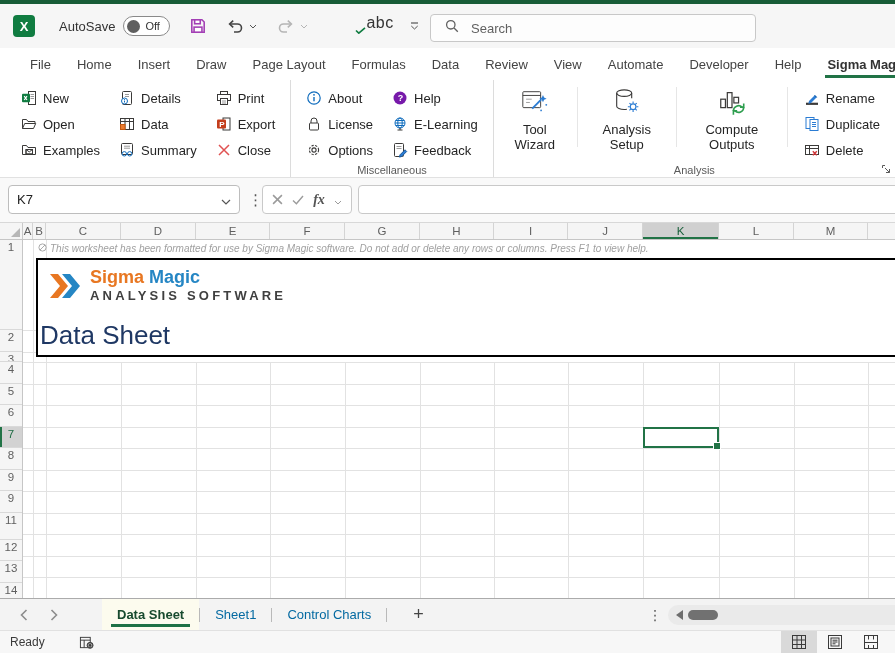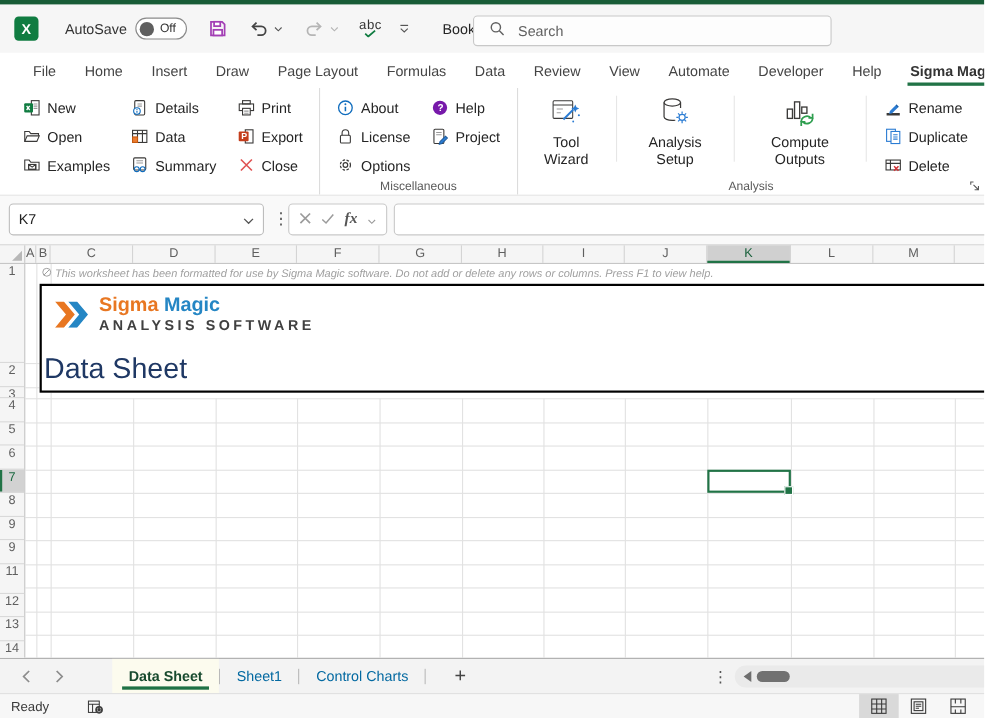--- a/index.html
+++ b/index.html
@@ -17,21 +17,21 @@
   .toggle { margin-left:8px; width:47px; height:20px; border:1px solid #8a8a8a; border-radius:11px;
             display:flex; align-items:center; background:#fff; }
   .toggle .knob { width:13px; height:13px; border-radius:50%; background:#5f5f5f; margin-left:3px; }
   .toggle .state { font-size:11px; color:#333; margin-left:5px; }
   .tb-ic { display:flex; align-items:center; }
   .tb-ic svg { display:block; }
   .sv { margin-left:19px; }
   .und { margin-left:19px; } .red { margin-left:20px; }
   .chev { margin-left:5px; }
   .abc-wrap { margin-left:18px; display:flex; flex-direction:column; align-items:center; }
-  .abc-wrap .t { font-size:12px; color:#333; line-height:9px; letter-spacing:0.5px; }
+  .abc-wrap .t { font-size:16px; color:#333; line-height:9px; letter-spacing:0.5px;margin-left:40px; }
   .doc-title { margin-left:30px; font-size:13px; color:#252525; white-space:nowrap; }
   .searchbox { position:absolute; left:430px; top:10px; width:326px; height:28px; background:#FDFDFD;
                border:1px solid #C8C8C8; border-radius:4px; display:flex; align-items:center; padding-left:14px; }
   .searchbox .ph { font-size:13px; color:#616161; margin-left:12px; }
 
   
   .menubar { position:absolute; top:48px; left:0; width:100%; height:32px; background:#FFF;
              display:flex; align-items:stretch; padding-left:17px; }
   .menu-tab { padding:0 13px; font-size:13px; color:#444; display:flex; align-items:center; position:relative; cursor:pointer; white-space:nowrap; }
   .menu-tab.active { font-weight:bold; color:#333; }
@@ -346,27 +346,38 @@
             <span class="icon16">
               <svg viewBox="0 0 16 16">
                 <circle cx="8" cy="8" r="6.5" fill="#7719AA"></circle>
                 <text x="5.7" y="11.2" fill="#fff" font-size="9" font-weight="bold" font-family="sans-serif">?</text>
               </svg>
             </span>
             <span class="lbl">Help</span>
           </div>
           <div class="small-btn">
             <span class="icon16">
+              <svg viewBox="0 0 16 16" fill="none" stroke="#0F6CBD">
+                <circle cx="8" cy="7" r="5"></circle>
+                <ellipse cx="8" cy="7" rx="2.2" ry="5"></ellipse>
+                <path d="M3.2 7h9.6M3.8 4.5h8.4M3.8 9.5h8.4"></path>
+                <path d="M8 12v2M5.5 14h5" stroke="#3b3a39"></path>
+              </svg>
+            </span>
+            <span class="lbl">E-Learning</span>
+          </div>
+          <div class="small-btn">
+            <span class="icon16">
               <svg viewBox="0 0 16 16" fill="none" stroke="#3b3a39">
                 <rect x="2.5" y="1.5" width="9" height="13" rx="1"></rect>
                 <path d="M4.5 4.5h5M4.5 6.5h5" stroke="#9a9a9a"></path>
                 <path d="M8 12.8l5-5 1.7 1.7-5 5-2.3.6z" fill="#2B7CD3" stroke="#1d5c9e"></path>
               </svg>
             </span>
-            <span class="lbl">Project</span>
+            <span class="lbl">Feedback</span>
           </div>
         </div>
         <div class="group-label">Miscellaneous</div>
       </div>
       <div class="ribbon-group">
         <div class="large-btn">
           <div class="icon32">
             <svg viewBox="0 0 32 32" fill="none" stroke="#3b3a39">
               <rect x="3" y="5" width="19" height="17" rx="1"></rect>
               <path d="M3 9h19"></path>

